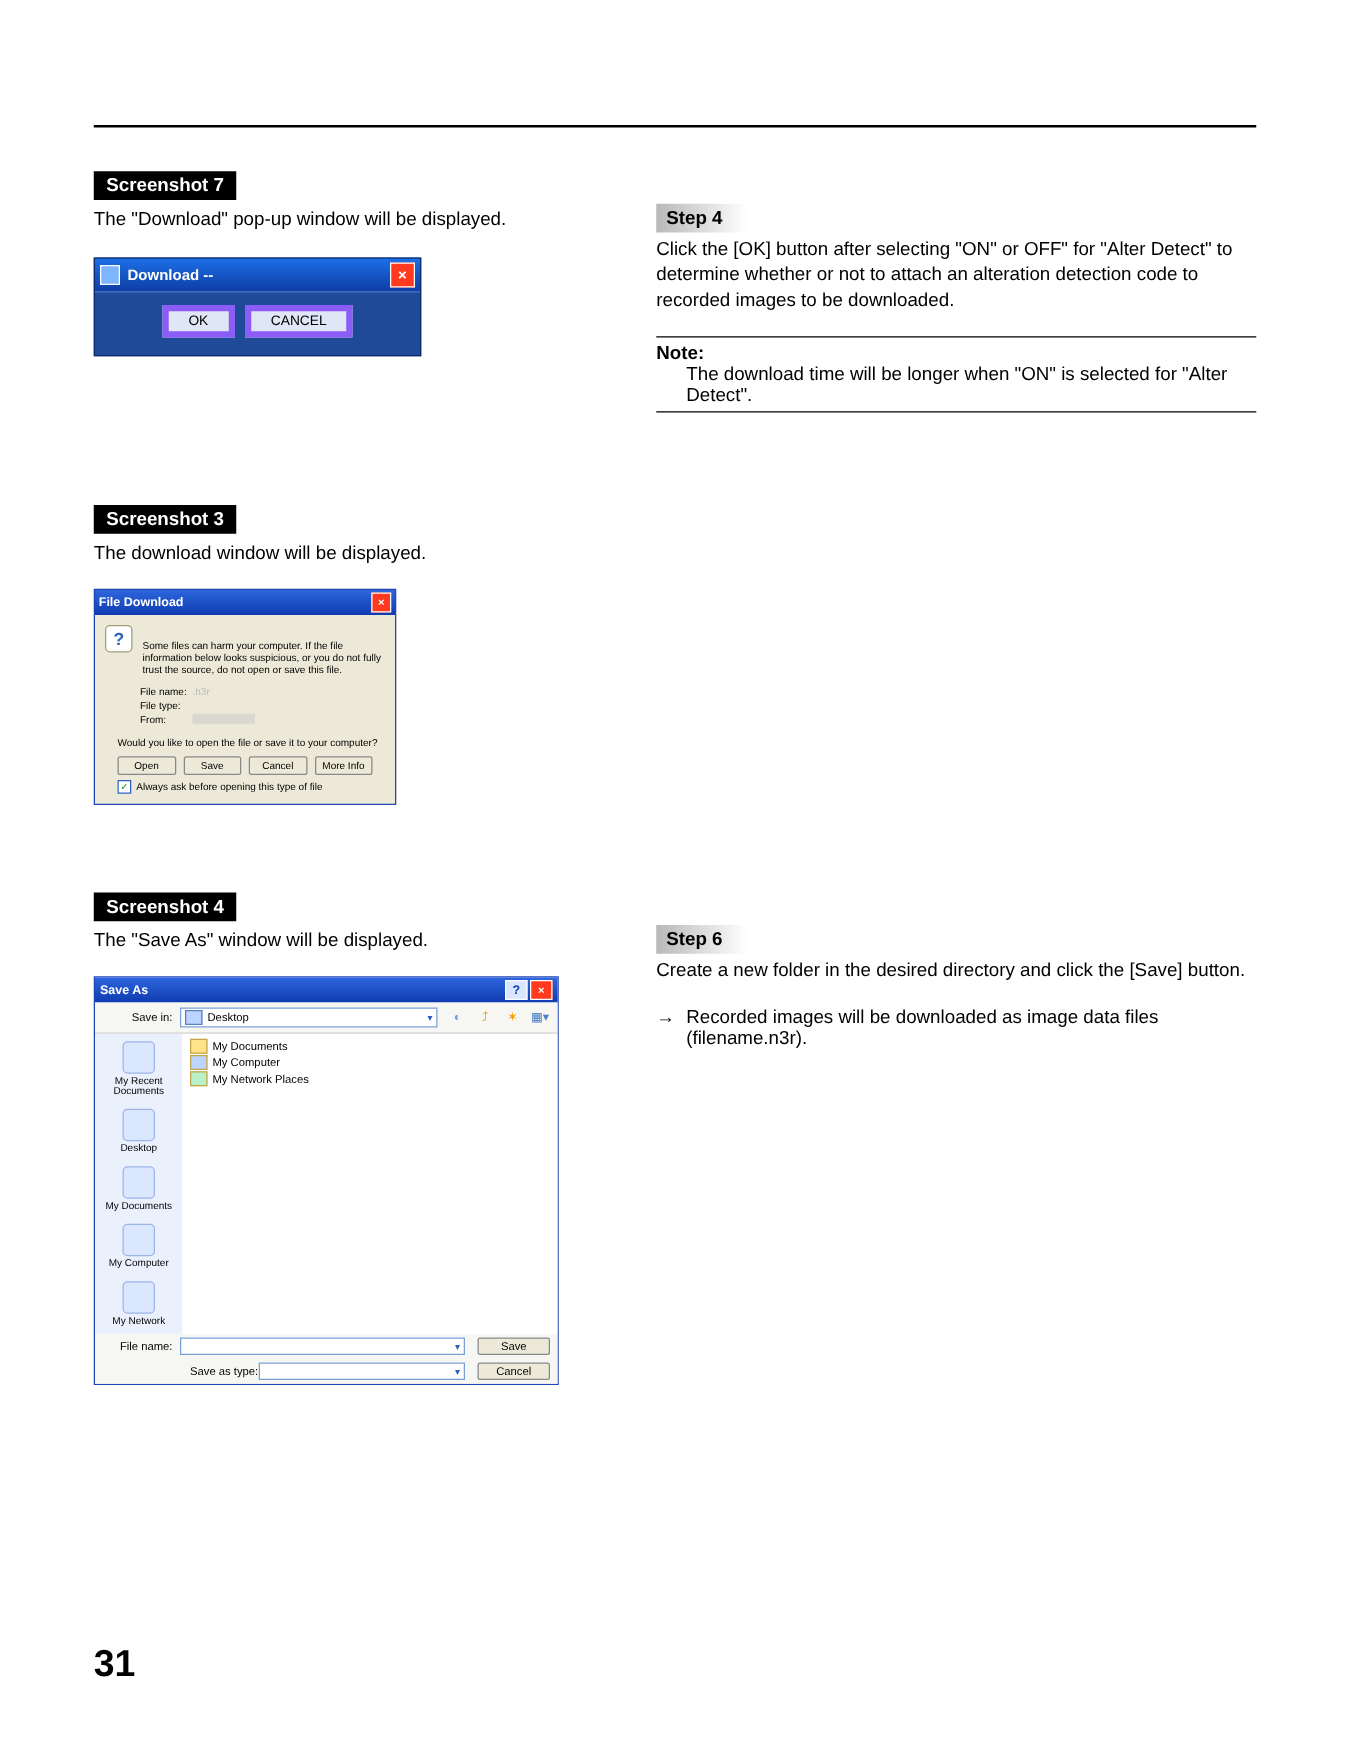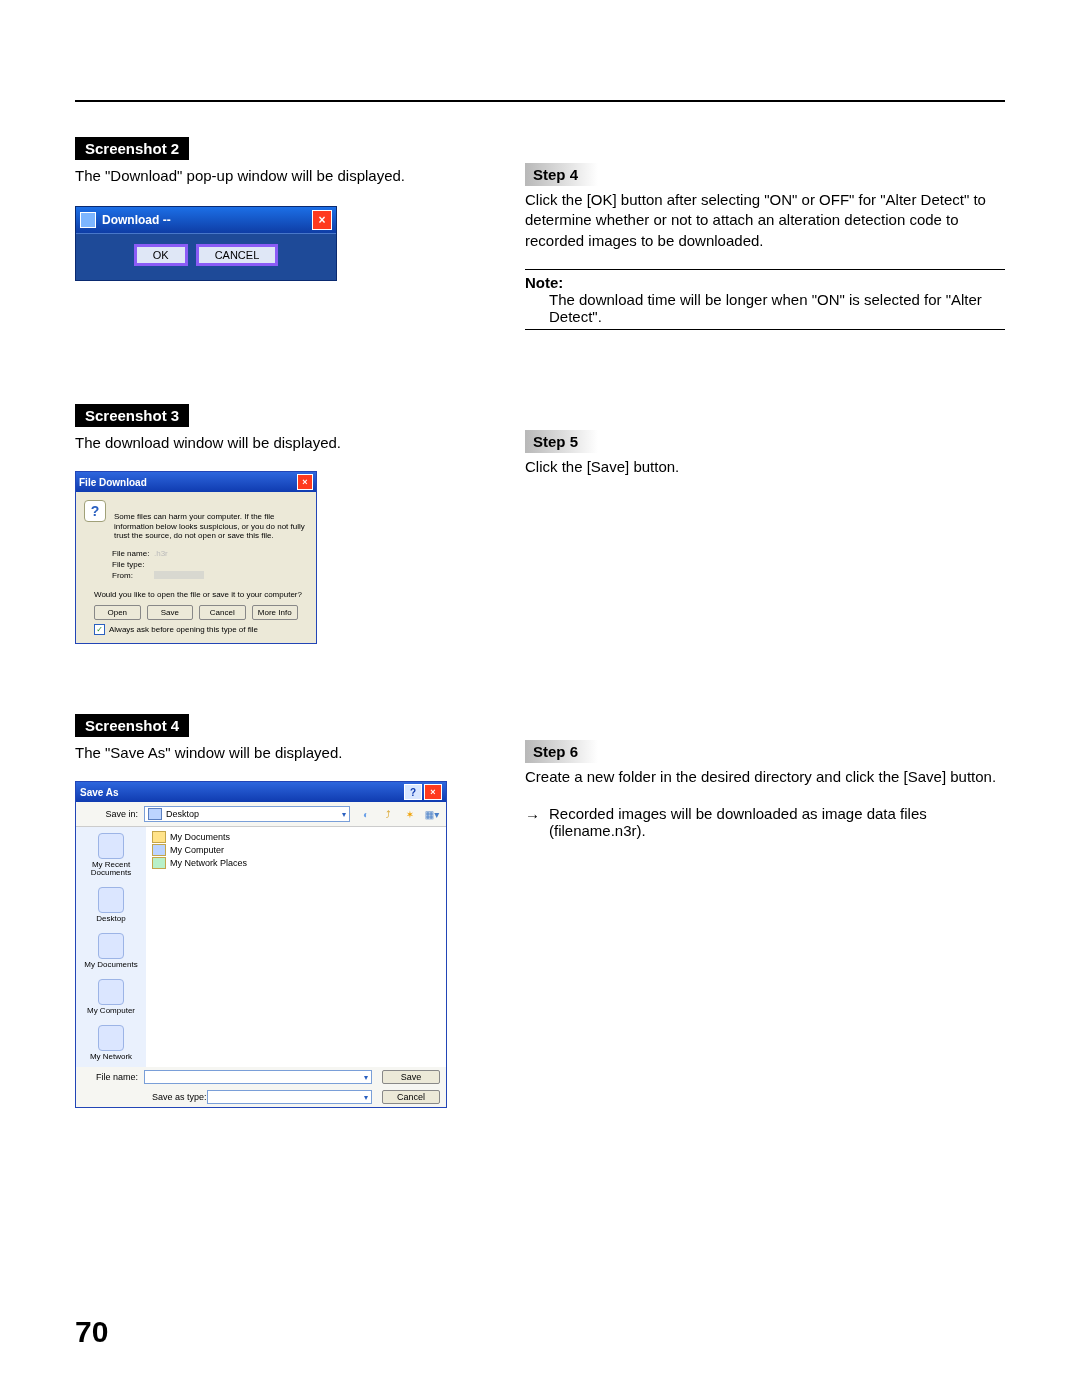--- a/index.html
+++ b/index.html
@@ -33,21 +33,21 @@
   padding:3px 4px;font-weight:bold;color:#fff;font-size:12px;}
 .dl-titlebar .ico{width:14px;height:14px;background:#7db6ff;border:1px solid #fff;margin-right:6px;}
 .dl-close{margin-left:auto;width:18px;height:18px;background:#ff3a1e;color:#fff;border:1px solid #fff;
   display:flex;align-items:center;justify-content:center;font-size:12px;font-weight:bold;}
 .dl-sub{background:#2a56a9;padding:4px 6px;border-bottom:1px solid #12367a;border-top:1px solid #4877c9;}
 .dl-body{background:#1e4a98;padding:16px 10px;}
 .dl-row{display:flex;align-items:center;}
 .dl-row .lbl{flex:1;font-weight:bold;font-size:12px;}
 .dl-sel{background:#fff;color:#000;border:1px solid #6a8bd0;font-size:11px;padding:1px 2px;}
 .dl-foot{background:#1e4a98;padding:10px 0 14px 0;display:flex;gap:8px;justify-content:center;border-top:1px solid #4877c9;}
-.dl-btn{background:#dfe7f6;color:#000;border:3px solid #8b5cf6;padding:2px 16px;font-size:11px;}
+.dl-btn{background:#dfe7f6;color:#000;border:5px solid #8b5cf6;padding:2px 16px;font-size:11px;}
 
 
 .fd-win{width:240px;border:1px solid #2245b6;background:#ece9d8;font-size:9px;color:#000;margin-top:14px;}
 .fd-title{background:linear-gradient(#2d66dd,#0f3bb0);color:#fff;display:flex;align-items:center;
   padding:2px 3px;font-weight:bold;font-size:10px;}
 .fd-close{margin-left:auto;width:14px;height:14px;background:#ff3a1e;color:#fff;border:1px solid #fff;
   display:flex;align-items:center;justify-content:center;font-size:9px;font-weight:bold;}
 .fd-body{padding:8px;}
 .fd-top{display:flex;}
 .fd-qmark{width:20px;height:20px;border-radius:4px;background:#fff;border:1px solid #a0a078;
@@ -99,21 +99,21 @@
 .txt-fade{color:#bbb;}
 </style>
 </head>
 <body>
 
 <div class="page-inner">
   <div class="top-rule"></div>
 
   <div class="cols">
     <div class="left">
-      <div class="tag">Screenshot 2</div>
+      <div class="tag">Screenshot 7</div>
       <p>The "Download" pop-up window will be displayed.</p>
 
       
       <div class="dl-win">
         <div class="dl-titlebar">
           <span class="ico"></span>
           <span>Download --</span>
           <span class="dl-close">×</span>
         </div>
         <div class="dl-foot">
@@ -173,25 +173,20 @@
             <span class="fd-btn">Save</span>
             <span class="fd-btn">Cancel</span>
             <span class="fd-btn">More Info</span>
           </div>
           <div class="fd-chk">
             <span class="cb">✓</span>
             <span>Always ask before opening this type of file</span>
           </div>
         </div>
       </div>
-    </div>
-    <div class="right">
-      <div style="height:26px"></div>
-      <div class="step-tag">Step 5</div>
-      <p>Click the [Save] button.</p>
     </div>
   </div>
 
   <div style="height:70px"></div>
 
   <div class="cols">
     <div class="left">
       <div class="tag">Screenshot 4</div>
       <p>The "Save As" window will be displayed.</p>
 
@@ -279,13 +274,13 @@
       <div class="step-tag">Step 6</div>
       <p>Create a new folder in the desired directory and click the [Save] button.</p>
       <div class="arrow-line">
         <span class="arr">→</span>
         <span class="txt">Recorded images will be downloaded as image data files (filename.n3r).</span>
       </div>
     </div>
   </div>
 </div>
 
-<div class="page-num">70</div>
+<div class="page-num">31</div>
 
 </body></html>

